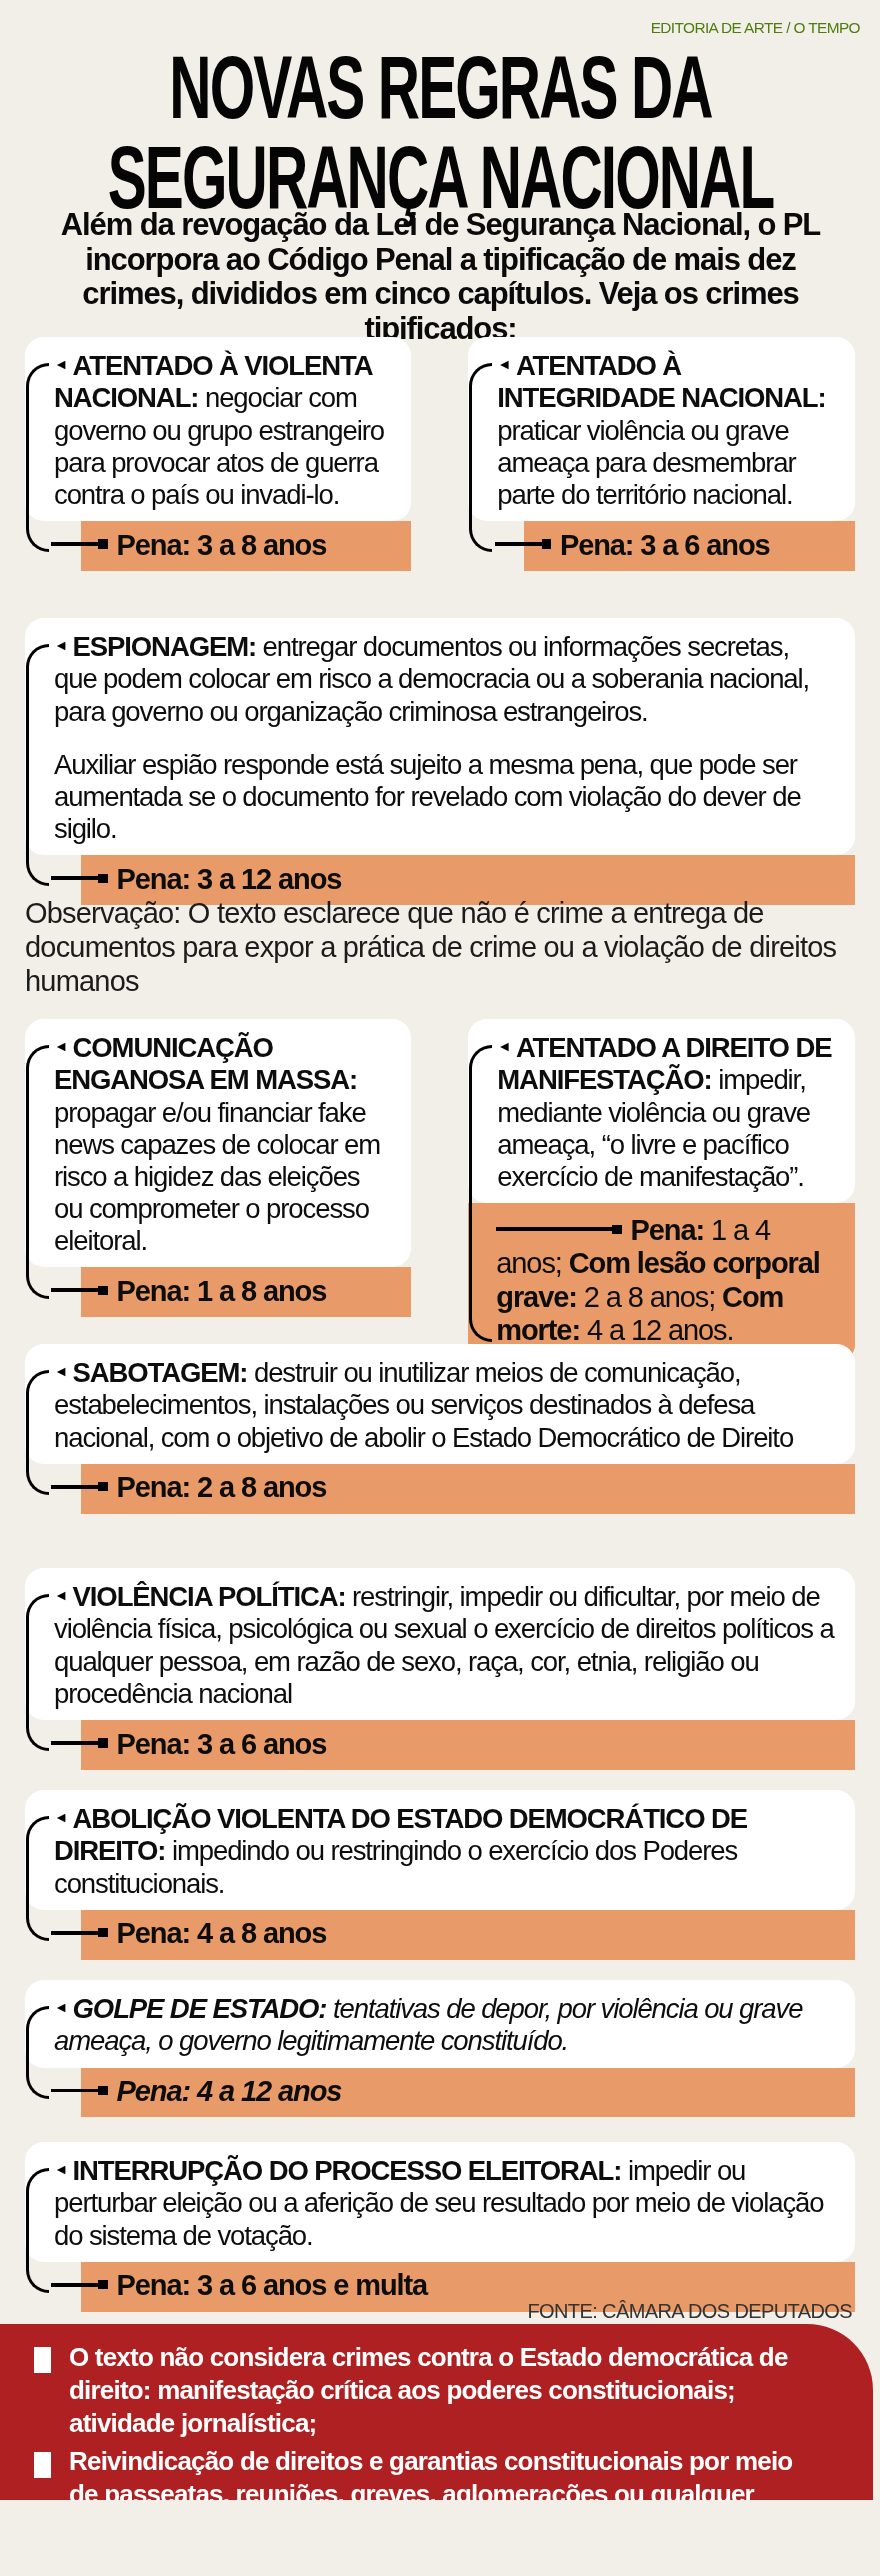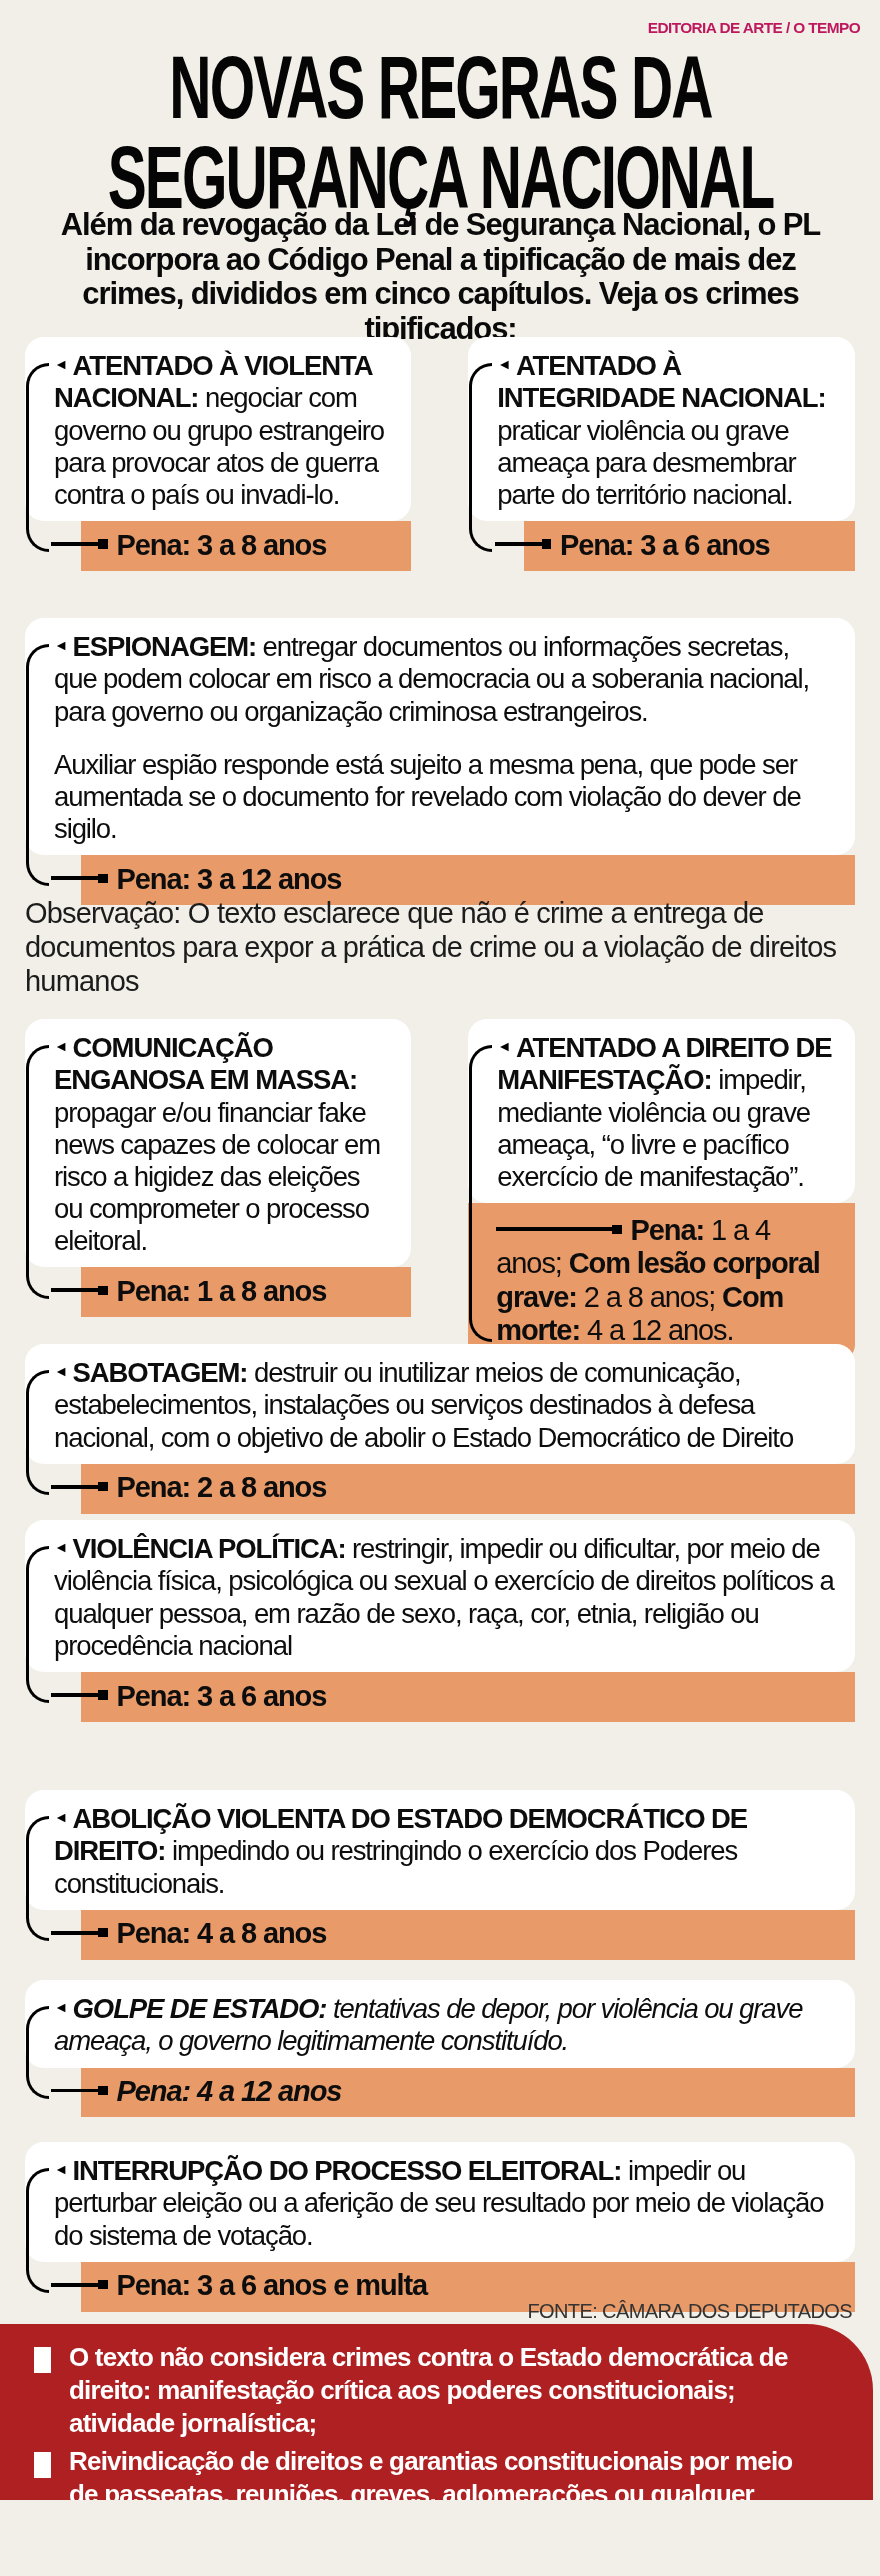--- a/index.html
+++ b/index.html
@@ -1,33 +1,33 @@
 <!DOCTYPE html>
 <html style="font-size:8.8px"><head>
 <meta charset="utf-8">
 <style>
   html,body{margin:0;padding:0;}
   body{
     width:881px;height:2576px;position:relative;overflow:hidden;
     background:#f2efe8;font-family:"Liberation Sans",sans-serif;color:#111;
   }
   
-  .credit{position:absolute;font-weight:bold;color:#be185d;letter-spacing:-0.6px;}
+  .credit{position:absolute;font-weight:normal;color:#4d7c0f;letter-spacing:-0.6px;}
   #credit-top{top:18.7px;right:21px;font-size:15.4px;}
   #source-line{top:2300px;right:29px;font-size:20px;font-weight:normal;color:#333;letter-spacing:-0.6px;}
   h1{position:absolute;top:30px;left:0;width:100%;margin:0;text-align:center;font-weight:900;}
   h1 .tline{display:block;font-size:68px;letter-spacing:-2.2px;line-height:1.32;
     transform:scale(0.86,1.30);transform-origin:center top;color:#050505;white-space:nowrap;}
   .intro{position:absolute;top:208px;left:33px;right:33px;margin:0;text-align:center;
     font-size:31px;font-weight:bold;letter-spacing:-1.1px;line-height:1.12;color:#0a0a0a;}
   
   .slot,.row{position:absolute;left:25px;right:26.4px;}
   .row{display:flex;gap:57px;align-items:flex-start;}
   #row1{top:337px;} #slot-espionagem{top:618px;} #note{top:896px;}
-  #row2{top:1019px;} #slot-sabotagem{top:1344px;} #slot-violencia{top:1520px;}
+  #row2{top:1019px;} #slot-sabotagem{top:1344px;} #slot-violencia{top:1568px;}
   #slot-abolicao{top:1790px;} #slot-golpe{top:1980px;font-style:italic;} #slot-interrupcao{top:2142px;}
   .row > section.card{flex:1;}
   
   section.card{position:relative;}
   .card-white{background:#ffffff;border-radius:18.7px;padding:13.2px 21px 10px 29px;}
   .card p.body-text{margin:0;font-size:27.5px;letter-spacing:-1.1px;line-height:1.17;color:#0d0d0d;}
   .card p.body-text + p.body-text{margin-top:21px;}
   .card b.crime-title{font-weight:800;letter-spacing:-1.1px;}
   .arrow{font-size:14.3px;vertical-align:6.6px;margin-right:5.5px;color:#000;}
   .bracket{position:absolute;left:1.1px;top:26.4px;bottom:18.7px;width:20px;

